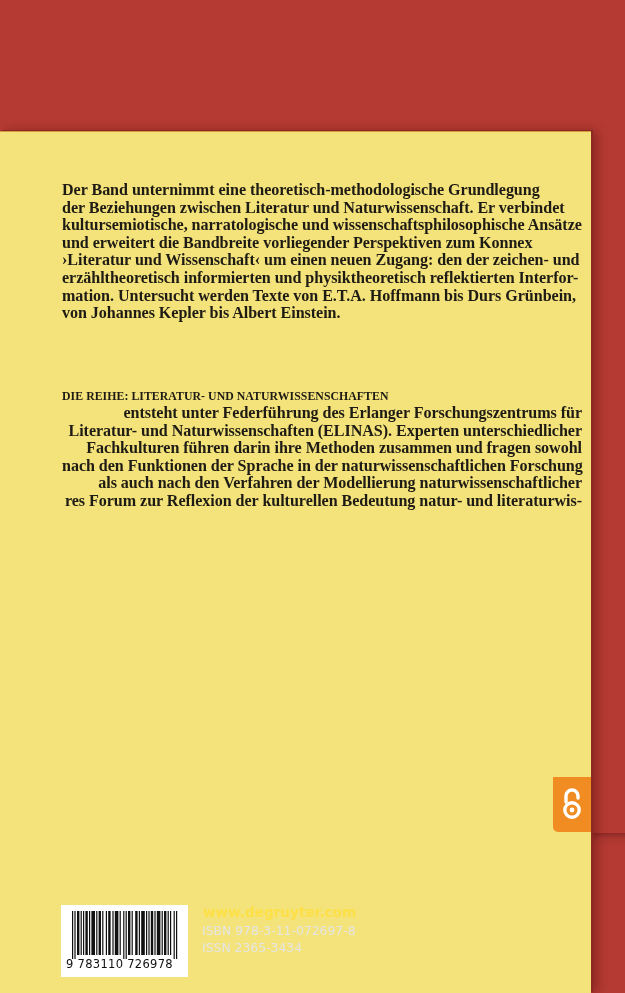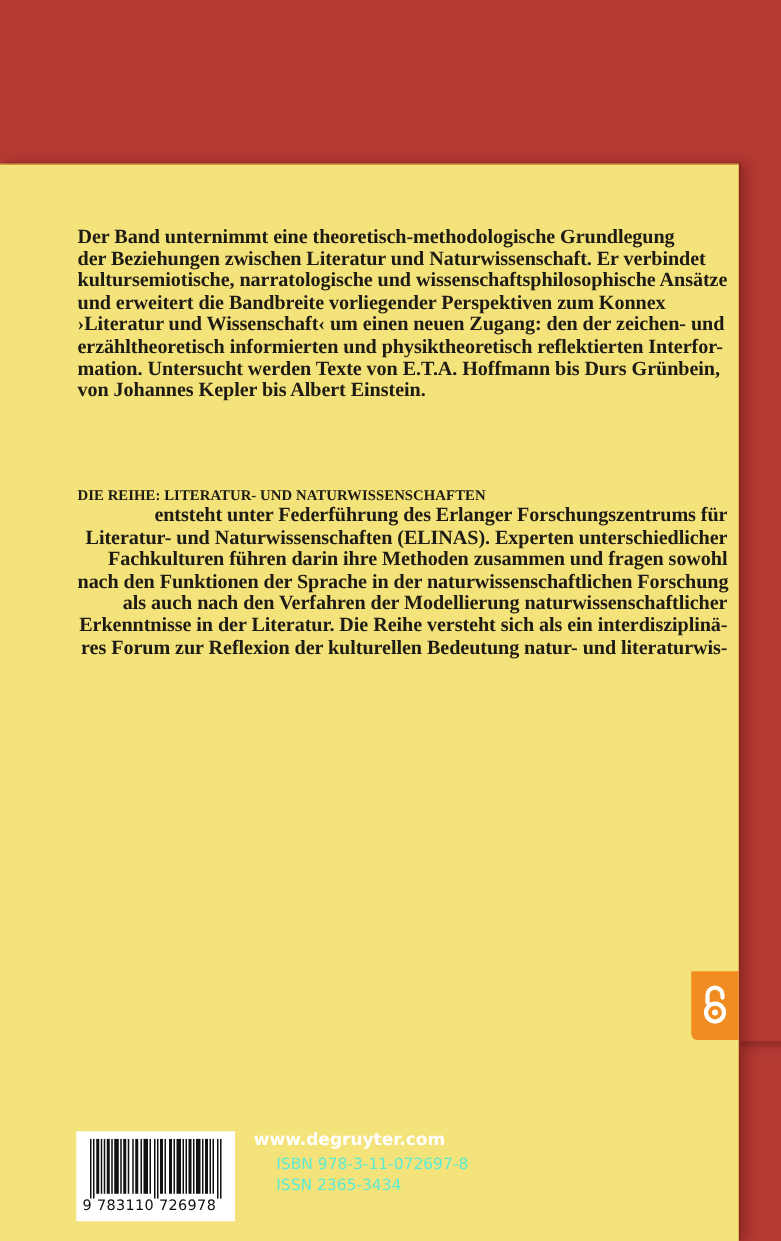--- a/index.html
+++ b/index.html
@@ -108,29 +108,29 @@
       letter-spacing: 0.3px;
       white-space: pre;
     }
     .pub-url {
       position: absolute;
       left: 203px;
       top: 904px;
       font-family: "DejaVu Sans", sans-serif;
       font-weight: bold;
       font-size: 13.6px;
-      color: #ffffff;
+      color: #fde047;
       white-space: nowrap;
     }
     .pub-line {
       position: absolute;
-      left: 221px;
+      left: 202px;
       font-family: "DejaVu Sans", sans-serif;
       font-size: 12.4px;
-      color: #5eead4;
+      color: #e5e5e5;
       white-space: nowrap;
     }
   </style>
 </head>
 <body>
 
 <div class="red-shelf"></div>
 
 <div class="panel"></div>
 
@@ -146,21 +146,20 @@
 </p>
 
 <h2 class="series-heading">DIE REIHE: LITERATUR- UND NATURWISSENSCHAFTEN</h2>
 
 <p class="series-body">
   <span class="ln">entsteht unter Federführung des Erlanger Forschungszentrums für</span>
   <span class="ln">Literatur- und Naturwissenschaften (ELINAS). Experten unterschiedlicher</span>
   <span class="ln">Fachkulturen führen darin ihre Methoden zusammen und fragen sowohl</span>
   <span class="ln">nach den Funktionen der Sprache in der naturwissenschaftlichen Forschung</span>
   <span class="ln">als auch nach den Verfahren der Modellierung naturwissenschaftlicher</span>
-  <span class="ln">Erkenntnisse in der Literatur. Die Reihe versteht sich als ein interdisziplinä-</span>
   <span class="ln">res Forum zur Reflexion der kulturellen Bedeutung natur- und literaturwis-</span>
 </p>
 
 <div class="oa-tab">
   <svg width="20" height="34" viewBox="0 0 20 34">
     <path d="M4 14 V8 a6 6 0 0 1 12 0 V10" fill="none" stroke="#ffffff" stroke-width="3.4" stroke-linecap="round"></path>
     <circle cx="10" cy="22" r="7.2" fill="none" stroke="#ffffff" stroke-width="3.4"></circle>
     <circle cx="10" cy="22" r="2.4" fill="#ffffff"></circle>
   </svg>
 </div>

